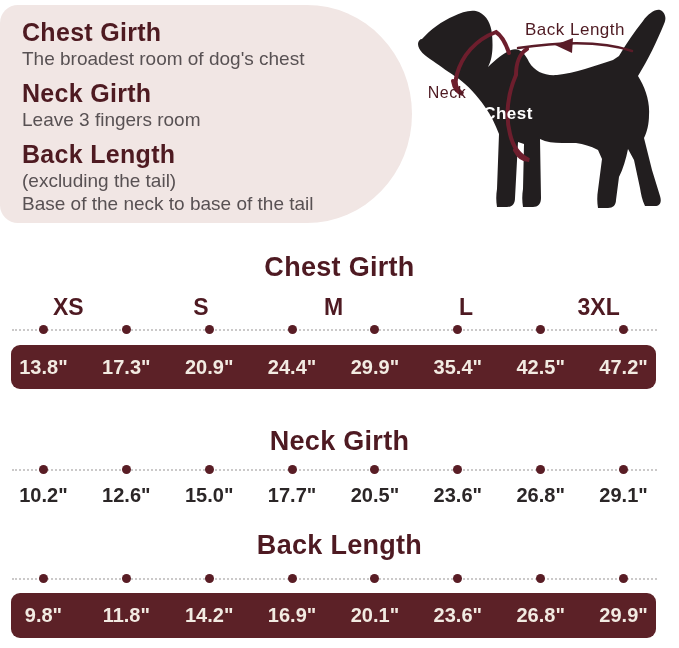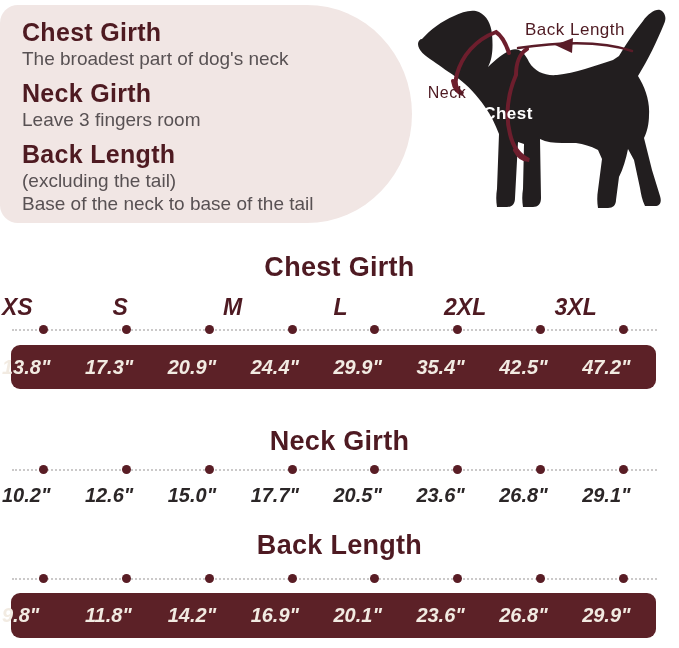--- a/index.html
+++ b/index.html
@@ -25,21 +25,21 @@
   .dog-figure svg{display:block;width:100%;height:100%;}
   .dog-label{font-family:"Liberation Sans",sans-serif;}
   
   .section-title{
     position:absolute;left:0;width:679px;text-align:center;
     font-size:27px;font-weight:bold;color:#4e1a22;letter-spacing:.3px;
   }
   .grid-row{
     position:absolute;left:2px;right:3px;display:flex;
   }
-  .grid-row > span{flex:1 1 0;font-style:italic;}
+  .grid-row > span{flex:1 1 0;text-align:center;}
   .sizes-row > span{font-size:23px;font-weight:bold;color:#4e1a22;}
   .ruler{
     position:absolute;left:2px;right:3px;height:10px;
   }
   .ruler .line{
     position:absolute;left:10px;right:8px;top:4px;height:0;
     border-top:2px dotted #cbc9c9;
   }
   .ruler .dots{position:absolute;left:0;right:0;top:0;display:flex;}
   .ruler .dots i{
@@ -56,21 +56,21 @@
   .plain-values > span{font-size:20px;font-weight:bold;color:#2b2627;}
 </style>
 </head>
 <body>
 
 <div class="canvas">
 
   <div class="guide-panel">
     <div class="guide-item">
       <h2>Chest Girth</h2>
-      <p>The broadest part of dog's neck</p>
+      <p>The broadest room of dog's chest</p>
     </div>
     <div class="guide-item">
       <h2>Neck Girth</h2>
       <p>Leave 3 fingers room</p>
     </div>
     <div class="guide-item">
       <h2>Back Length</h2>
       <p>(excluding the tail)</p>
       <p>Base of the neck to base of the tail</p>
     </div>
@@ -110,21 +110,20 @@
     </svg>
   </div>
 
   <div class="section-title" style="top:252px;">Chest Girth</div>
 
   <div class="grid-row sizes-row" style="top:294px;">
     <span>XS</span>
     <span>S</span>
     <span>M</span>
     <span>L</span>
-    <span>2XL</span>
     <span>3XL</span>
   </div>
 
   <div class="ruler" style="top:325px;">
     <div class="line"></div>
     <div class="dots">
       <i>
           <b></b>
         </i>
         <i>

